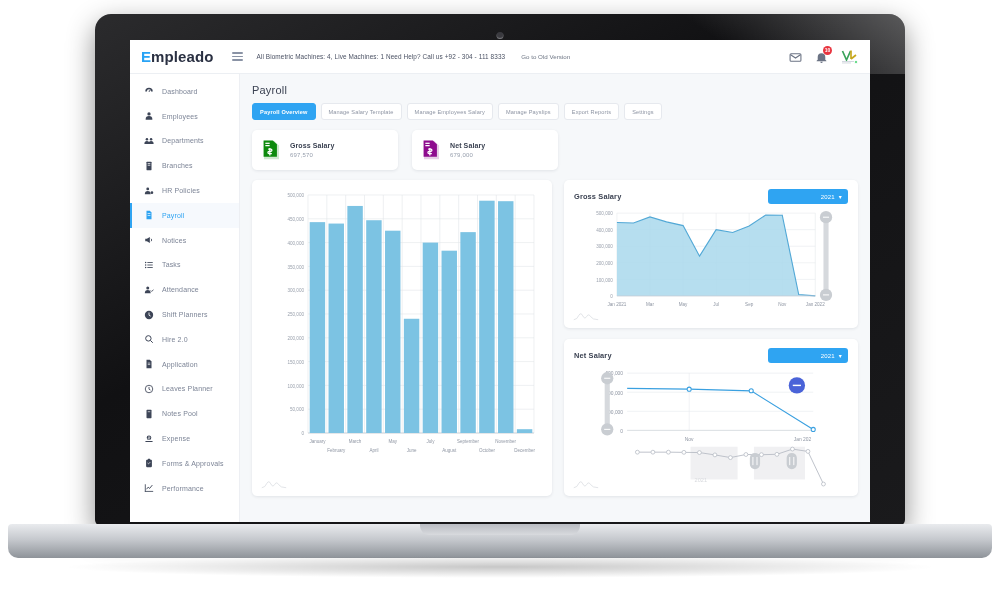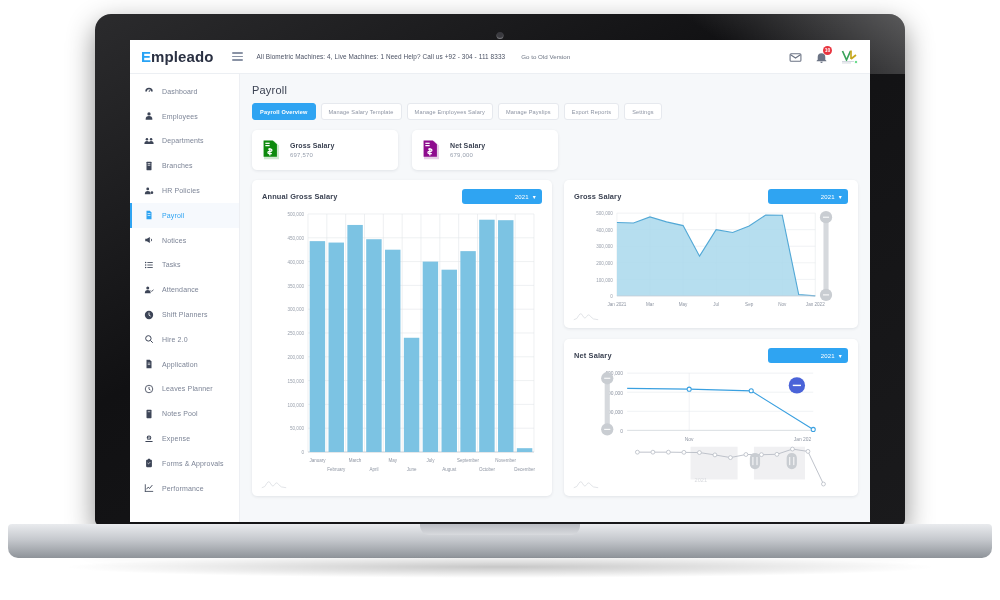--- a/index.html
+++ b/index.html
@@ -451,27 +451,20 @@
                 <div class="stat-label">Net Salary</div>
                 <div class="stat-value">679,000</div>
               </div>
             </div>
           </div>
 
           <div class="charts">
 
             <div class="col-left">
               <div class="card" style="height:316px;">
-                <div class="card-head">
-                  <div class="card-title">Annual Gross Salary</div>
-                  <div class="year-select">
-                    <span>2021</span>
-                    <span class="chev">▾</span>
-                  </div>
-                </div>
                 <svg class="chart-svg" id="bar-chart" viewBox="0 0 280 288">
                     <line x1="46" y1="244" x2="272" y2="244" stroke="#e3e6ea" stroke-width="0.6"></line>
                     <text x="42" y="246.2" font-size="4.6" fill="#9aa1ad" text-anchor="end" font-family="&quot;Liberation Sans&quot;, sans-serif">0</text>
                     <line x1="46" y1="220.2" x2="272" y2="220.2" stroke="#e3e6ea" stroke-width="0.6"></line>
                     <text x="42" y="222.39999999999998" font-size="4.6" fill="#9aa1ad" text-anchor="end" font-family="&quot;Liberation Sans&quot;, sans-serif">50,000</text>
                     <line x1="46" y1="196.4" x2="272" y2="196.4" stroke="#e3e6ea" stroke-width="0.6"></line>
                     <text x="42" y="198.6" font-size="4.6" fill="#9aa1ad" text-anchor="end" font-family="&quot;Liberation Sans&quot;, sans-serif">100,000</text>
                     <line x1="46" y1="172.60000000000002" x2="272" y2="172.60000000000002" stroke="#e3e6ea" stroke-width="0.6"></line>
                     <text x="42" y="174.8" font-size="4.6" fill="#9aa1ad" text-anchor="end" font-family="&quot;Liberation Sans&quot;, sans-serif">150,000</text>
                     <line x1="46" y1="148.8" x2="272" y2="148.8" stroke="#e3e6ea" stroke-width="0.6"></line>

